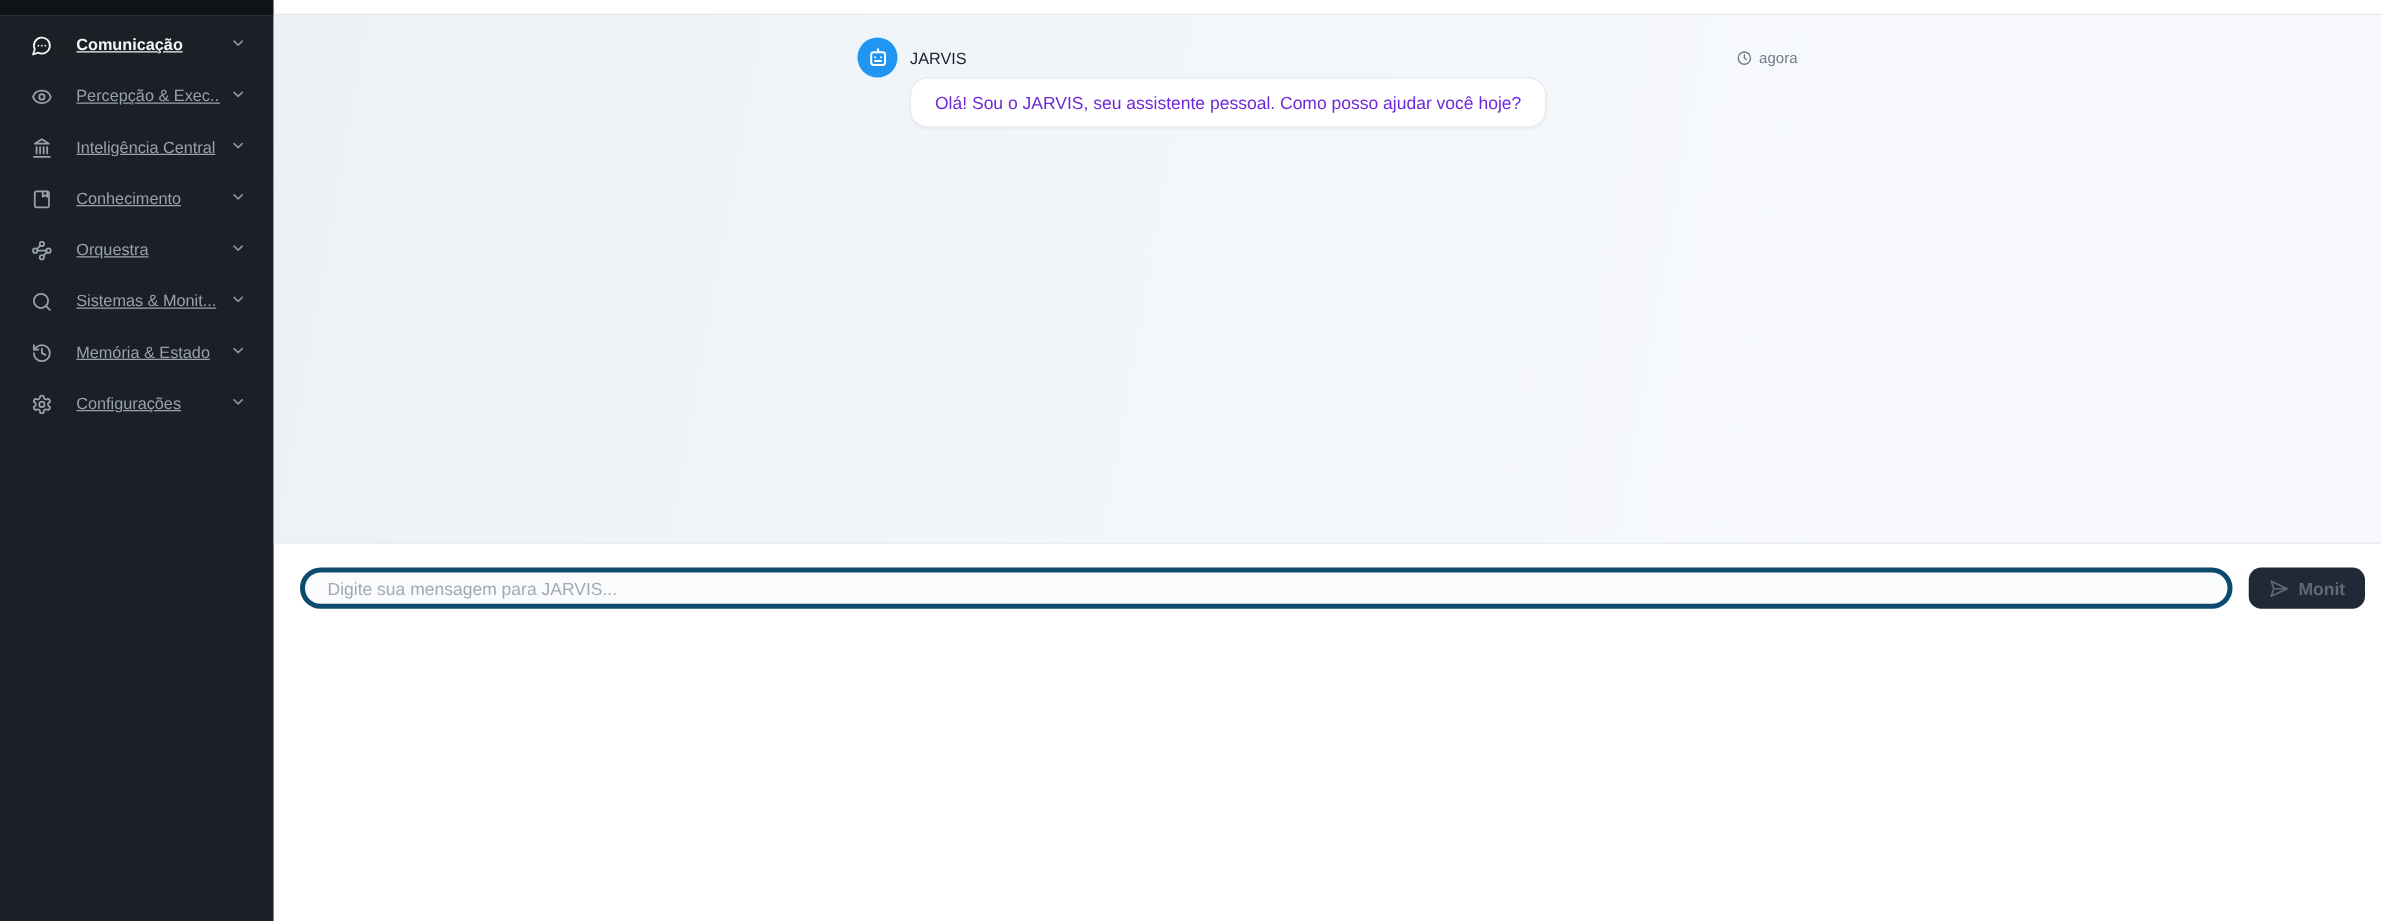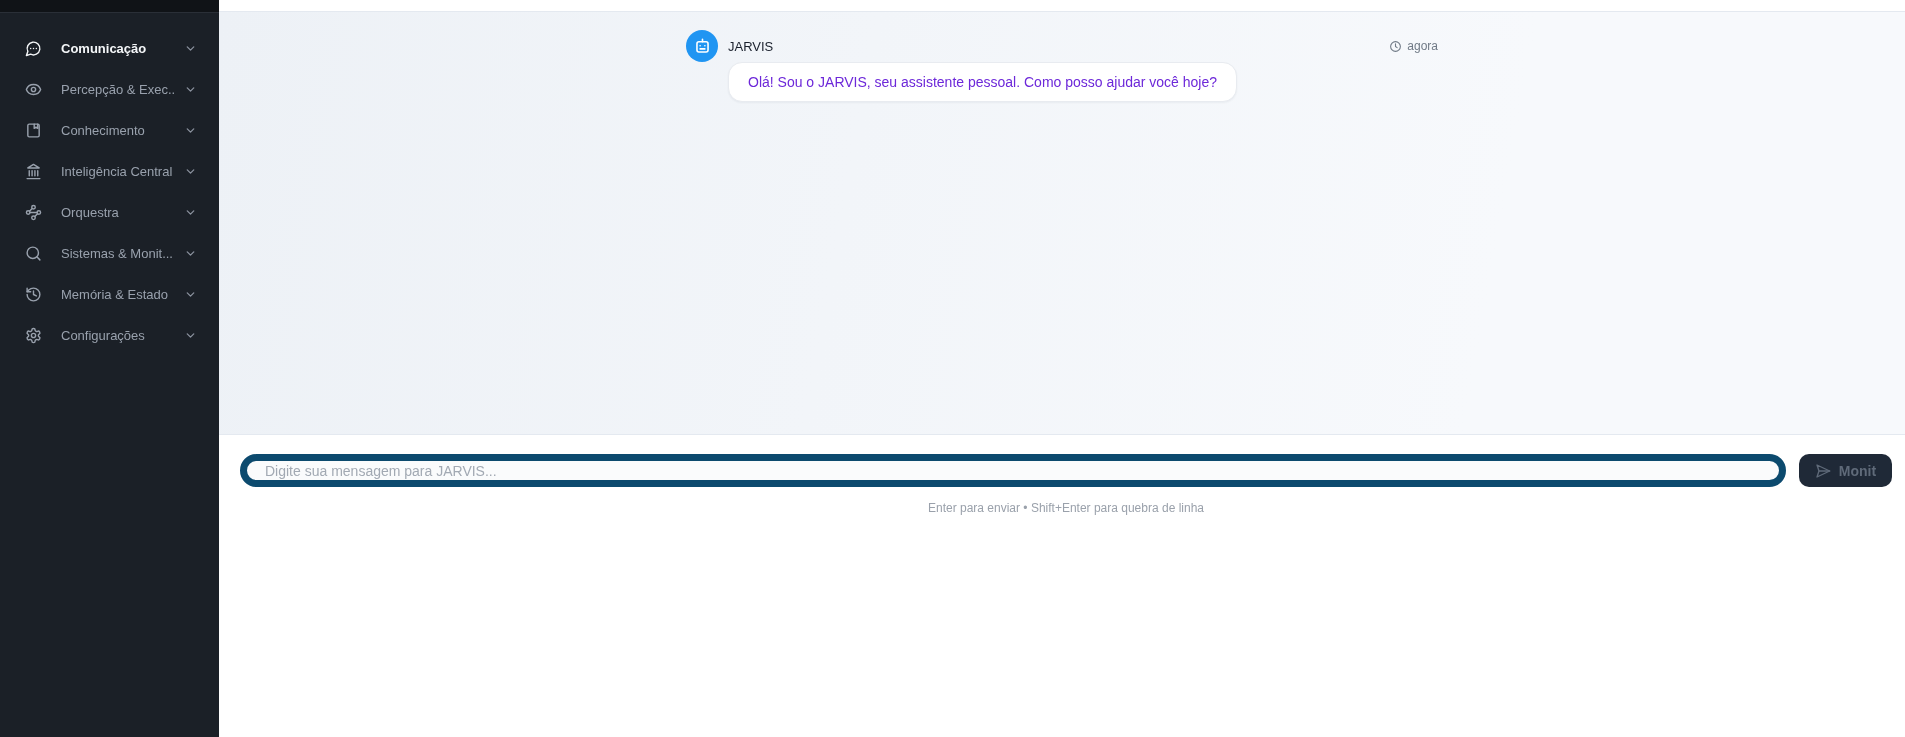--- a/index.html
+++ b/index.html
@@ -6,22 +6,22 @@
   html, body { width: 1905px; height: 737px; }
   body { font-family: "Liberation Sans", sans-serif; background: #ffffff; overflow: hidden; }
   .app { position: relative; width: 1905px; height: 737px; overflow: hidden; }
 
   
   .sidebar { position: absolute; left: 0; top: 0; width: 219px; height: 737px;
              background: var(--sidebar-bg, #1b2027); }
   .sidebar-top { height: 13px; background: var(--sidebar-top-bg, #101317);
                  border-bottom: 1px solid #2a2f37; }
   .nav { padding-top: 15px; }
-  .nav-item { display: flex; align-items: center; height: 41px; padding: 0 22px 0 25px;
-              color: #99a1ad; font-size: 13px; font-weight: 500; cursor: pointer; }
+  .nav-item { display: flex; align-items: flex-start; height: 41px; padding: 0 22px 0 25px;
+              color: #99a1ad; font-size: 13px; font-weight: 500; cursor: pointer; text-decoration: underline; }
   .nav-item.active { color: #f4f6f8; font-weight: 600; }
   .nav-icon { width: 17px; height: 17px; margin-right: 19px; flex: none; display: flex; }
   .nav-icon svg { width: 17px; height: 17px; }
   .nav-label { flex: 1; white-space: nowrap; overflow: hidden; }
   .chev { width: 13px; height: 13px; margin-left: 8px; color: #8b929e; display: flex; flex: none; }
   .chev svg { width: 13px; height: 13px; }
 
   
   .main { position: absolute; left: 219px; top: 0; right: 0; bottom: 0; background: #ffffff; }
   .top-strip { height: 12px; background: #ffffff; border-bottom: 1px solid #e4e9f0; }
@@ -39,21 +39,21 @@
   .timestamp { margin-left: auto; display: flex; align-items: center; gap: 5px;
                color: #707a86; font-size: 12px; }
   .timestamp svg { width: 13px; height: 13px; }
   .bubble { display: inline-block; margin-left: 42px; background: #ffffff;
             border: 1px solid #e8ebf0; border-radius: 14px; padding: 11px 19px;
             font-size: 14px; color: #6d28d9; box-shadow: 0 1px 2px rgba(20,30,50,0.05); }
 
   
   .composer { padding: 19px 13px 0 21px; }
   .composer-row { display: flex; align-items: center; gap: 13px; }
-  .chat-input { flex: 1; height: 33px; border-radius: 17px; border: 7px solid #0c4a6e;
+  .chat-input { flex: 1; height: 33px; border-radius: 17px; border: 4px solid #0c4a6e;
                 background: #fafbfc; padding: 0 18px; font-size: 14px; color: #333a44;
                 outline: none; font-family: "Liberation Sans", sans-serif; }
   .chat-input::placeholder { color: #a2a9b3; }
   .send-btn { width: 93px; height: 33px; border-radius: 10px; border: none;
               background: var(--send-button-bg, #1f2937); color: #5f6a79;
               font-size: 14px; font-weight: 600; display: flex; align-items: center;
               justify-content: center; gap: 8px; cursor: pointer;
               font-family: "Liberation Sans", sans-serif; }
   .send-btn svg { width: 16px; height: 16px; }
   .hint { margin-top: 14px; text-align: center; font-size: 12px; color: #9aa1ab; }
@@ -92,43 +92,43 @@
     <span class="nav-label">Percepção &amp; Exec...</span>
     <span class="chev">
       <svg viewBox="0 0 24 24" fill="none" stroke="currentColor" stroke-width="2.4" stroke-linecap="round" stroke-linejoin="round">
               <path d="m6 9 6 6 6-6"></path>
             </svg>
     </span>
   </div>
         <div class="nav-item">
     <span class="nav-icon">
             <svg viewBox="0 0 24 24" fill="none" stroke="currentColor" stroke-width="2" stroke-linecap="round" stroke-linejoin="round">
-              <rect x="4" y="3" width="16" height="18" rx="2"></rect>
-              <path d="M13 3v6l2.5-1.8L18 9V3"></path>
-            </svg>
-          </span>
-    <span class="nav-label">Conhecimento</span>
-    <span class="chev">
-      <svg viewBox="0 0 24 24" fill="none" stroke="currentColor" stroke-width="2.4" stroke-linecap="round" stroke-linejoin="round">
-              <path d="m6 9 6 6 6-6"></path>
-            </svg>
-    </span>
-  </div>
-        <div class="nav-item">
-    <span class="nav-icon">
-            <svg viewBox="0 0 24 24" fill="none" stroke="currentColor" stroke-width="2" stroke-linecap="round" stroke-linejoin="round">
               <line x1="3" y1="22" x2="21" y2="22"></line>
               <line x1="6" y1="18" x2="6" y2="11"></line>
               <line x1="10" y1="18" x2="10" y2="11"></line>
               <line x1="14" y1="18" x2="14" y2="11"></line>
               <line x1="18" y1="18" x2="18" y2="11"></line>
               <polygon points="12 2 20 7 4 7"></polygon>
             </svg>
           </span>
     <span class="nav-label">Inteligência Central</span>
+    <span class="chev">
+      <svg viewBox="0 0 24 24" fill="none" stroke="currentColor" stroke-width="2.4" stroke-linecap="round" stroke-linejoin="round">
+              <path d="m6 9 6 6 6-6"></path>
+            </svg>
+    </span>
+  </div>
+        <div class="nav-item">
+    <span class="nav-icon">
+            <svg viewBox="0 0 24 24" fill="none" stroke="currentColor" stroke-width="2" stroke-linecap="round" stroke-linejoin="round">
+              <rect x="4" y="3" width="16" height="18" rx="2"></rect>
+              <path d="M13 3v6l2.5-1.8L18 9V3"></path>
+            </svg>
+          </span>
+    <span class="nav-label">Conhecimento</span>
     <span class="chev">
       <svg viewBox="0 0 24 24" fill="none" stroke="currentColor" stroke-width="2.4" stroke-linecap="round" stroke-linejoin="round">
               <path d="m6 9 6 6 6-6"></path>
             </svg>
     </span>
   </div>
         <div class="nav-item">
     <span class="nav-icon">
             <svg viewBox="0 0 24 24" fill="none" stroke="currentColor" stroke-width="2" stroke-linecap="round" stroke-linejoin="round">
               <circle cx="12" cy="4.5" r="2.5"></circle>
@@ -225,17 +225,16 @@
       <div class="composer-row">
         <input class="chat-input" type="text" placeholder="Digite sua mensagem para JARVIS..." style="">
         <button class="send-btn">
           <svg viewBox="0 0 24 24" fill="none" stroke="currentColor" stroke-width="2" stroke-linecap="round" stroke-linejoin="round">
             <path d="m3 3 3 9-3 9 19-9Z"></path>
               <path d="M6 12h16"></path>
           </svg>
           <span>Monit</span>
         </button>
       </div>
-      <div class="hint">Enter para enviar • Shift+Enter para quebra de linha</div>
     </div>
   </main>
 
 </div>
 
 </body></html>

